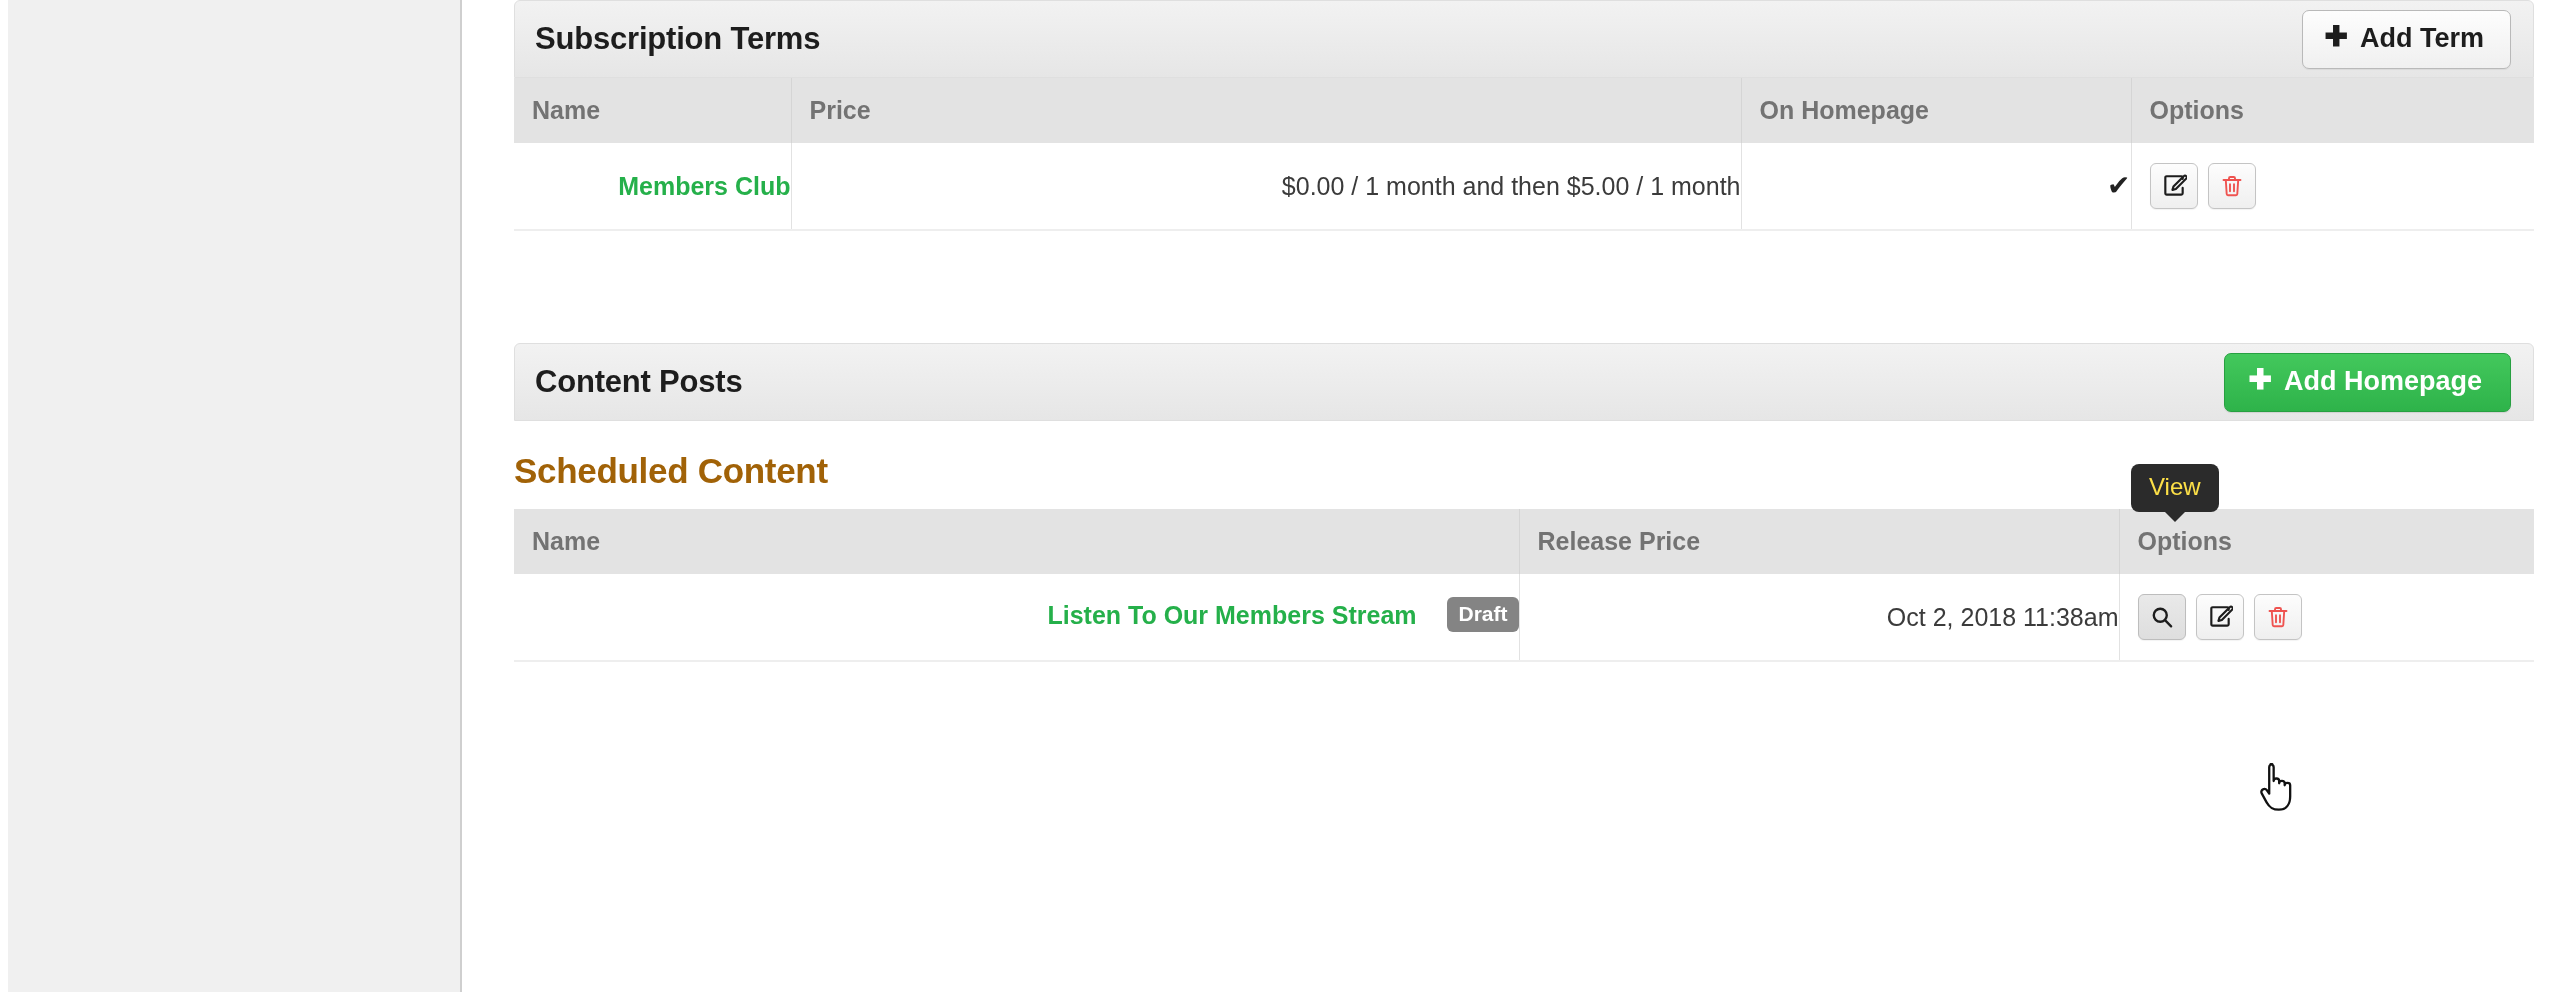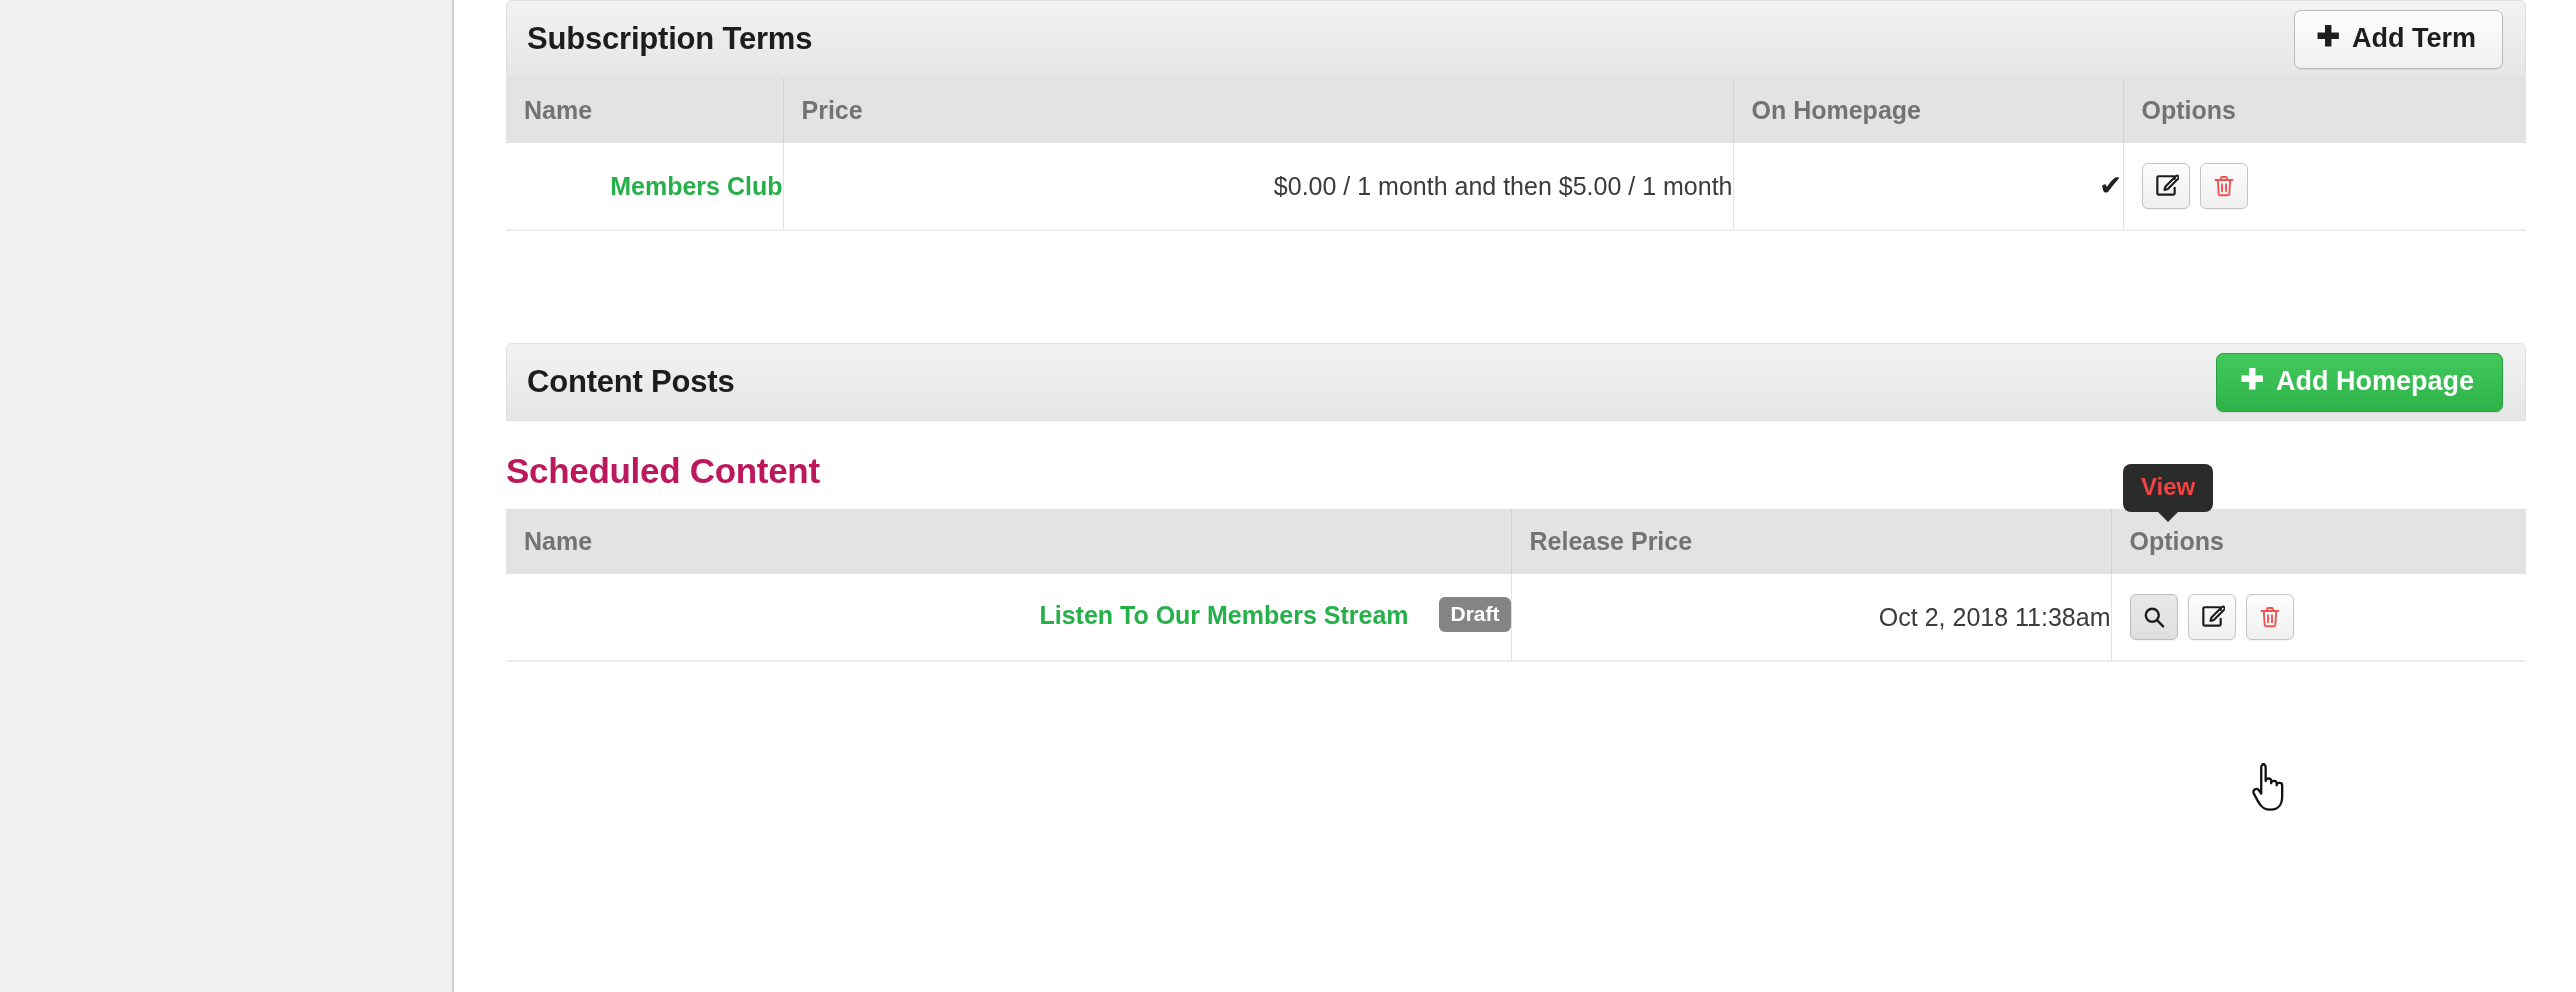--- a/index.html
+++ b/index.html
@@ -14,20 +14,21 @@
     overflow: hidden;
     position: relative;
   }
 
   
   #page {
     position: absolute;
     inset: 0;
     display: flex;
     background: #ffffff;
+    padding-left: 8px;
   }
 
   #sidebar {
     width: 452px;
     flex: 0 0 452px;
     background: #f0f0f0;
     border-right: 2px solid #cfcfcf;
     height: 992px;
   }
 
@@ -195,40 +196,40 @@
     background: linear-gradient(to bottom, #e9e9e9 0%, #dedede 100%);
     border-color: #bdbdbd;
   }
 
   .icon-btn svg { display: block; }
 
   
   .section-heading {
     font-size: 35px;
     font-weight: bold;
-    color: #be185d;
+    color: #a16207;
     margin: 30px 0 18px 0;
     letter-spacing: -0.3px;
   }
 
   .empty-note {
     font-size: 25px;
     color: #3b3b3b;
     padding: 22px 0 22px 18px;
     border-top: 2px solid #eeeeee;
     border-bottom: 2px solid #eeeeee;
   }
 
   
   .tooltip {
     position: absolute;
     background: #2b2b2b;
-    color: #ef4444;
+    color: #fde047;
     font-size: 24px;
-    font-weight: bold;
+    font-weight: normal;
     border-radius: 8px;
     padding: 9px 18px 11px 18px;
     white-space: nowrap;
     z-index: 50;
   }
   .tooltip::after {
     content: "";
     position: absolute;
     left: 50%;
     bottom: -10px;

